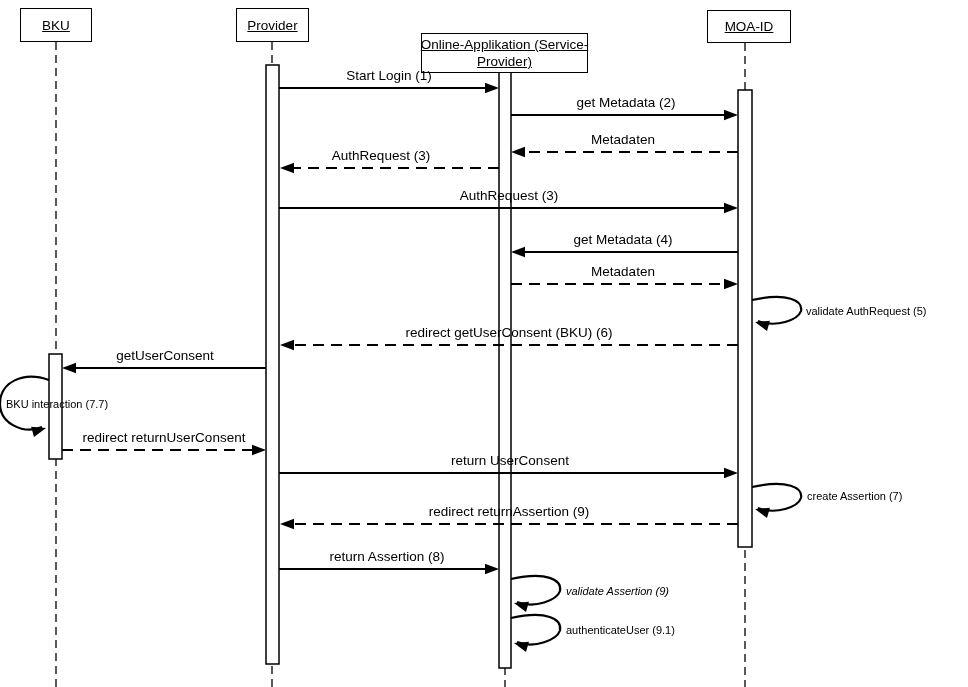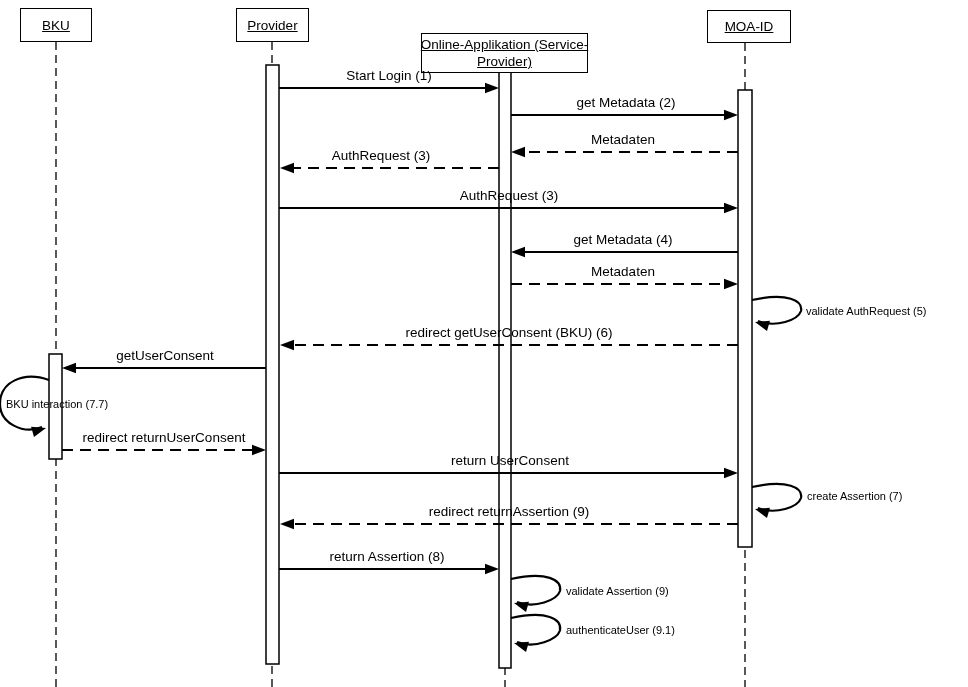--- a/index.html
+++ b/index.html
@@ -97,16 +97,16 @@
       <div class="msg-label" style="left: 623px; top: 263px;">Metadaten</div>
       <div class="msg-label" style="left: 509px; top: 324px;">redirect getUserConsent (BKU) (6)</div>
       <div class="msg-label" style="left: 165px; top: 347px;">getUserConsent</div>
       <div class="msg-label" style="left: 164px; top: 429px;">redirect returnUserConsent</div>
       <div class="msg-label" style="left: 510px; top: 452px;">return UserConsent</div>
       <div class="msg-label" style="left: 509px; top: 503px;">redirect returnAssertion (9)</div>
       <div class="msg-label" style="left: 387px; top: 548px;">return Assertion (8)</div>
       <div class="loop-label" style="left: 806px; top: 303px;">validate AuthRequest (5)</div>
       <div class="loop-label" style="left: 6px; top: 396px;">BKU interaction (7.7)</div>
       <div class="loop-label" style="left: 807px; top: 488px;">create Assertion (7)</div>
-      <div class="loop-label" style="left: 566px; top: 583px;">validate Assertion (9)</div>
+      <div class="loop-label" style="left: 566px; top: 583px; font-style: italic;">validate Assertion (9)</div>
       <div class="loop-label" style="left: 566px; top: 622px;">authenticateUser (9.1)</div>
     </div>
 </div>
 
 </body></html>

